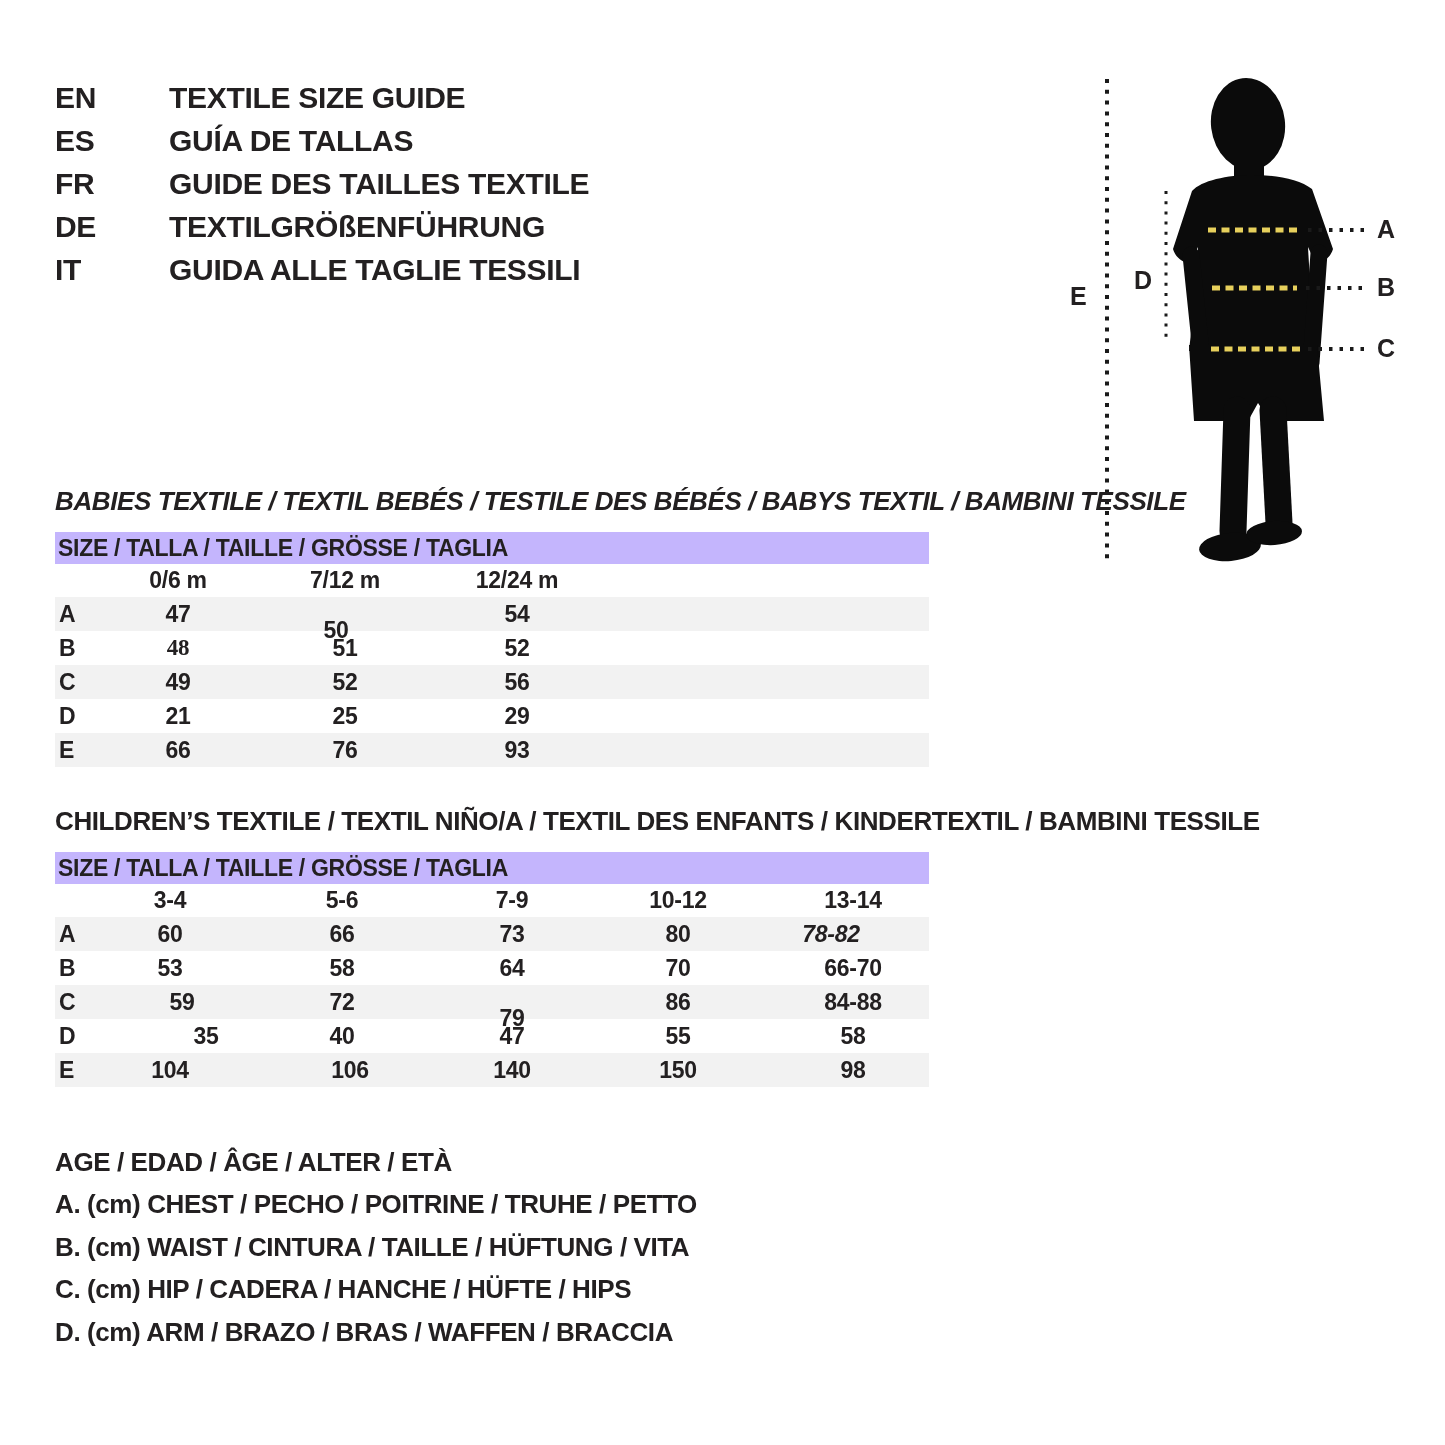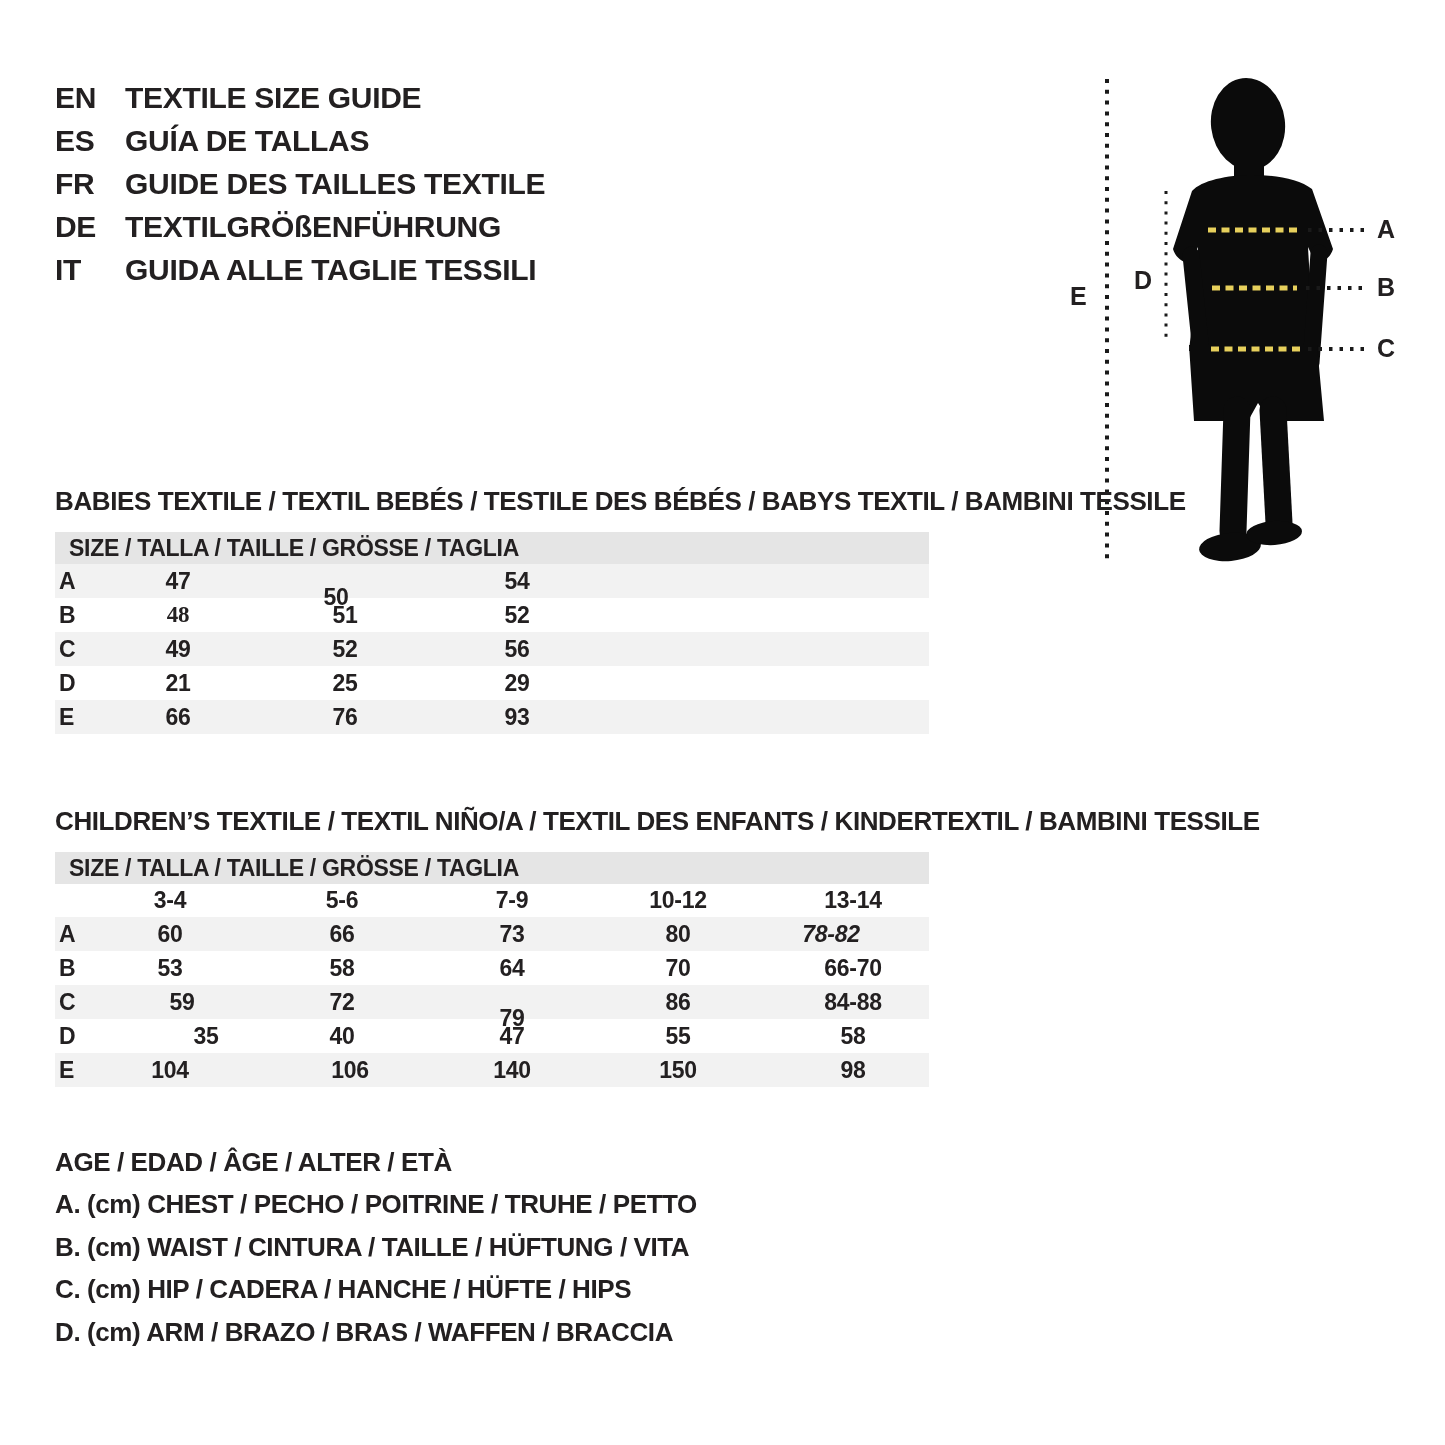--- a/index.html
+++ b/index.html
@@ -2,33 +2,33 @@
 <html><head>
 <meta charset="utf-8">
 <style>
   html,body{margin:0;padding:0;background:#fff;}
   .page{
     position:relative;width:1445px;height:1445px;background:#ffffff;overflow:hidden;
     font-family:"Liberation Sans",sans-serif;color:#232021;
   }
   
   .lang-block{position:absolute;left:55px;top:76px;}
-  .lang-row{display:flex;height:43px;align-items:center;}
+  .lang-row{display:flex;height:43px;align-items:center;gap:44px;}
   .lang-code{width:70px;font-size:30px;font-weight:700;letter-spacing:-0.3px;}
   .lang-title{font-size:30px;font-weight:700;letter-spacing:-0.3px;white-space:nowrap;}
   
   .section-heading{
     position:absolute;left:55px;font-size:26px;font-weight:700;
     letter-spacing:-0.4px;white-space:nowrap;
   }
   
   .sizetable{position:absolute;left:55px;width:874px;}
   .size-header-bar{
-    height:32px;background:#e5e5e5;display:flex;align-items:center;
-    padding-left:14px;font-size:23px;font-weight:700;letter-spacing:-0.3px;box-sizing:border-box;
+    height:32px;background:#c4b5fd;display:flex;align-items:center;
+    padding-left:3px;font-size:23px;font-weight:700;letter-spacing:-0.3px;box-sizing:border-box;
   }
   .trow{position:relative;height:34px;line-height:34px;font-size:23px;font-weight:700;letter-spacing:-0.3px;}
   .trow.colhdr{height:33px;line-height:33px;}
   .trow.shaded{background:#f2f2f2;}
   .row-label{position:absolute;left:4px;top:0;}
   .cellv{position:absolute;top:0;transform:translateX(-50%);white-space:nowrap;}
   
   .legend{position:absolute;left:55px;top:1141px;}
   .legend-line{height:42.5px;display:flex;align-items:center;font-size:26px;font-weight:700;letter-spacing:-0.4px;white-space:nowrap;}
   
@@ -97,24 +97,29 @@
       <path class="dash-black" d="M268,294 H324"></path>
 
       <text class="fig-label" x="337" y="183">A</text>
       <text class="fig-label" x="337" y="241">B</text>
       <text class="fig-label" x="337" y="302">C</text>
       <text class="fig-label" x="94" y="234">D</text>
       <text class="fig-label" x="30" y="250">E</text>
     </svg>
   </div>
 
-  <div class="section-heading" style="top:486px;">BABIES TEXTILE / TEXTIL BEBÉS / TESTILE DES BÉBÉS / BABYS TEXTIL / BAMBINI TESSILE</div>
+  <div class="section-heading" style="top:486px;font-style:italic;">BABIES TEXTILE / TEXTIL BEBÉS / TESTILE DES BÉBÉS / BABYS TEXTIL / BAMBINI TESSILE</div>
   <div class="sizetable" style="top:532px;">
     <div class="size-header-bar">SIZE / TALLA / TAILLE / GRÖSSE / TAGLIA</div>
     <div>
+        <div class="trow colhdr">
+          <span class="cellv" style="left: 123px;">0/6 m</span>
+          <span class="cellv" style="left: 290px;">7/12 m</span>
+          <span class="cellv" style="left: 462px;">12/24 m</span>
+        </div>
         <div class="trow shaded">
           <span class="row-label">A</span>
           <span class="cellv" style="left: 123px;">47</span>
           <span class="cellv" style="left: 281px; margin-top: 16px;">50</span>
           <span class="cellv" style="left: 462px;">54</span>
         </div>
         <div class="trow">
           <span class="row-label">B</span>
           <span class="cellv" style="left: 123px; font-family: Liberation Serif, serif;">48</span>
           <span class="cellv" style="left: 290px;">51</span>

